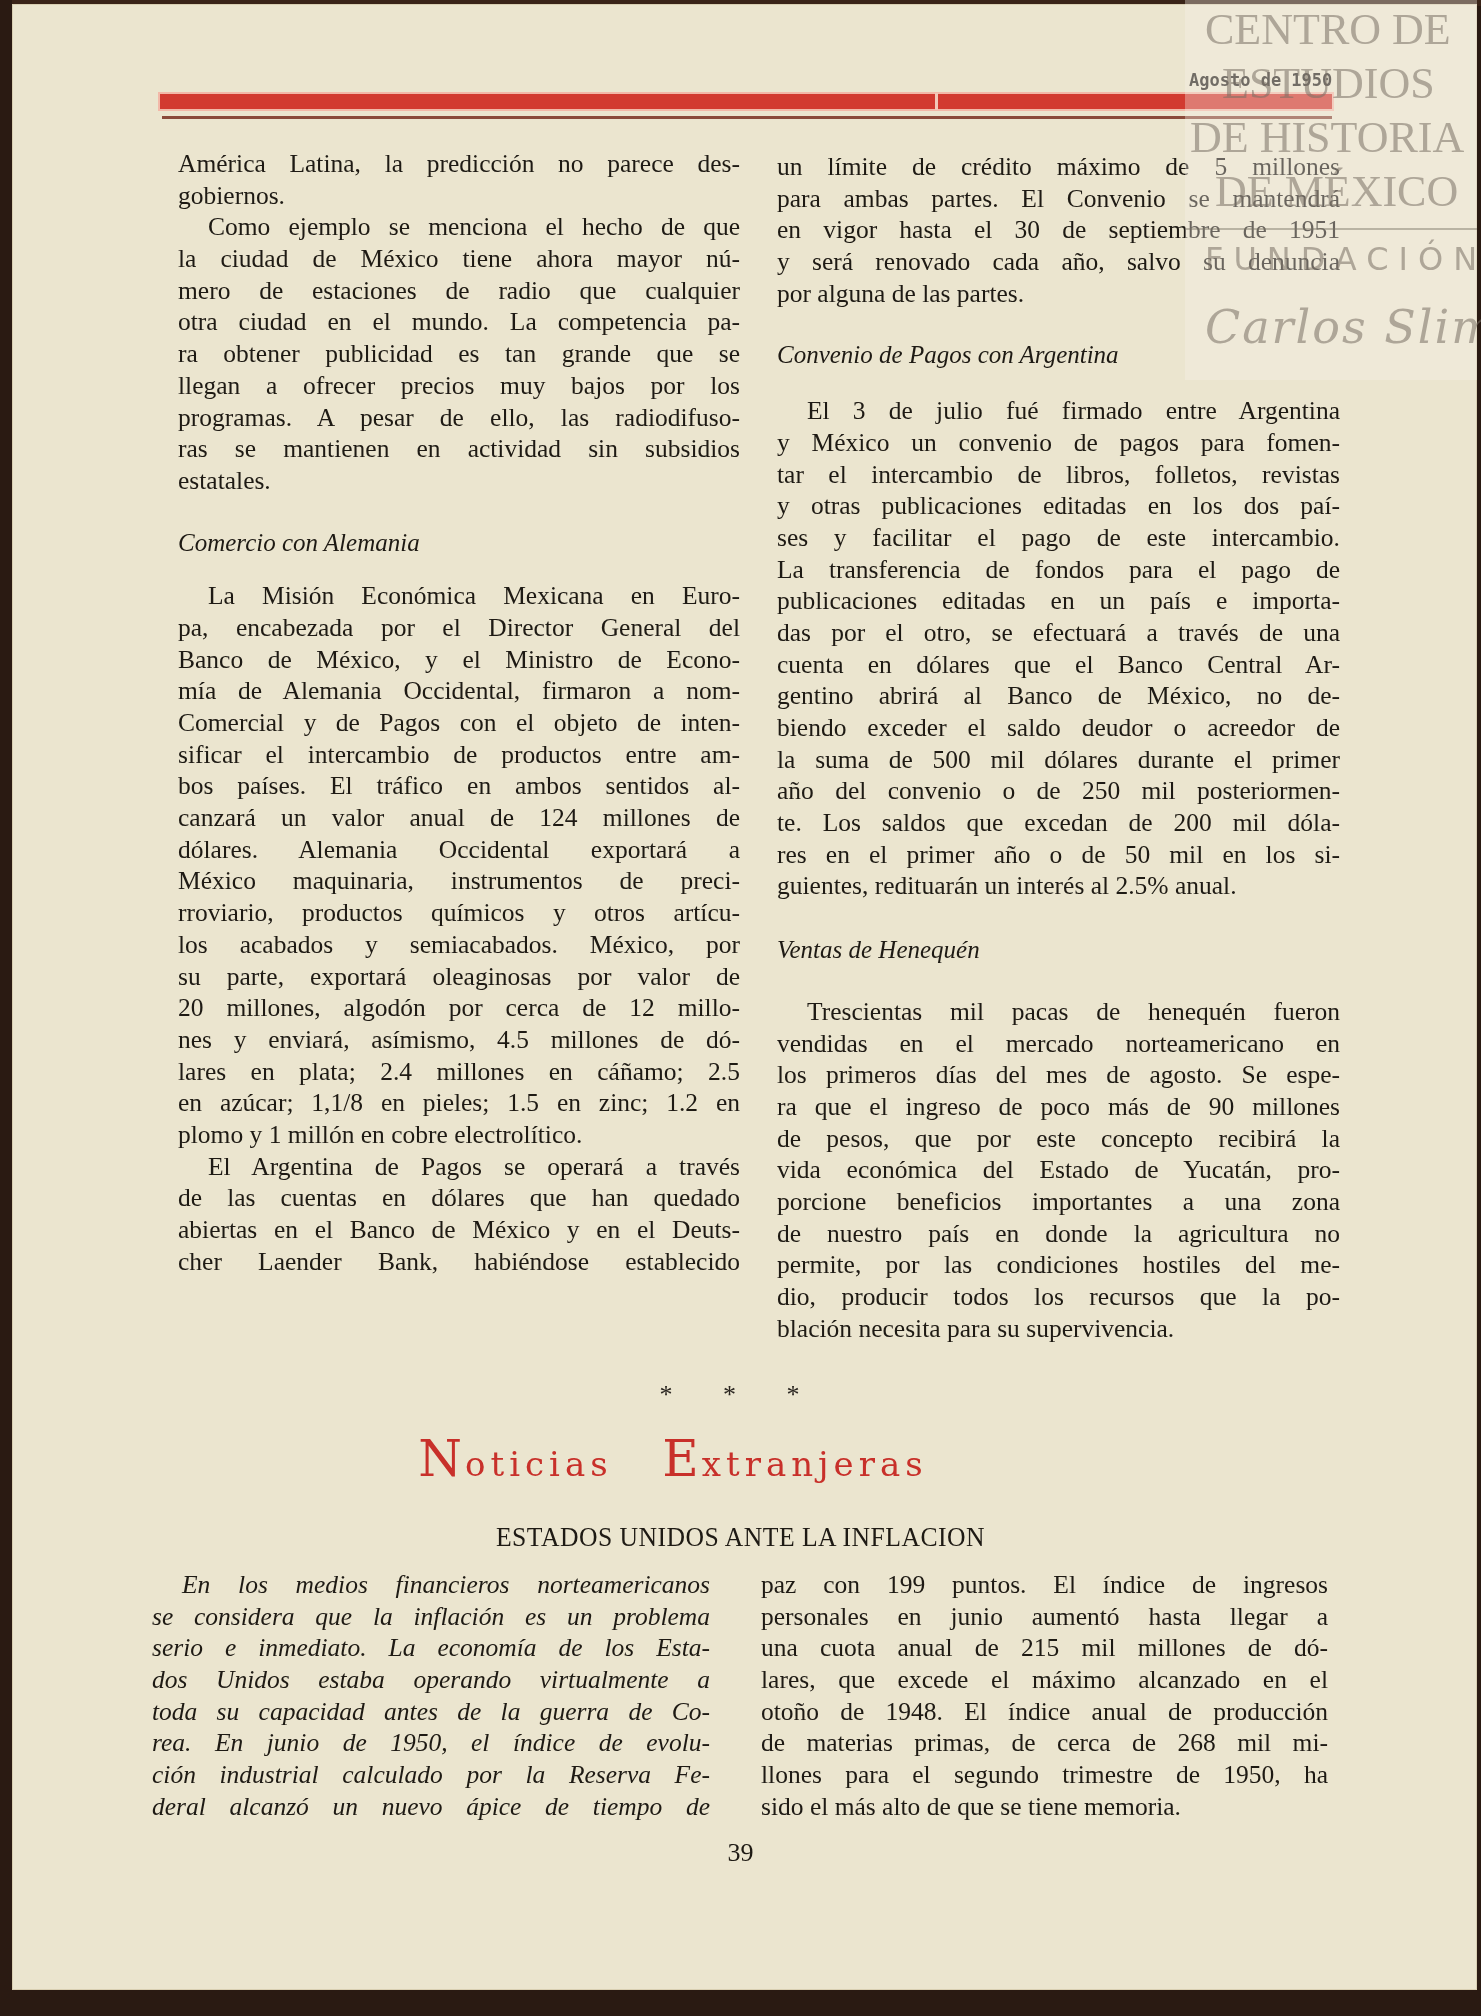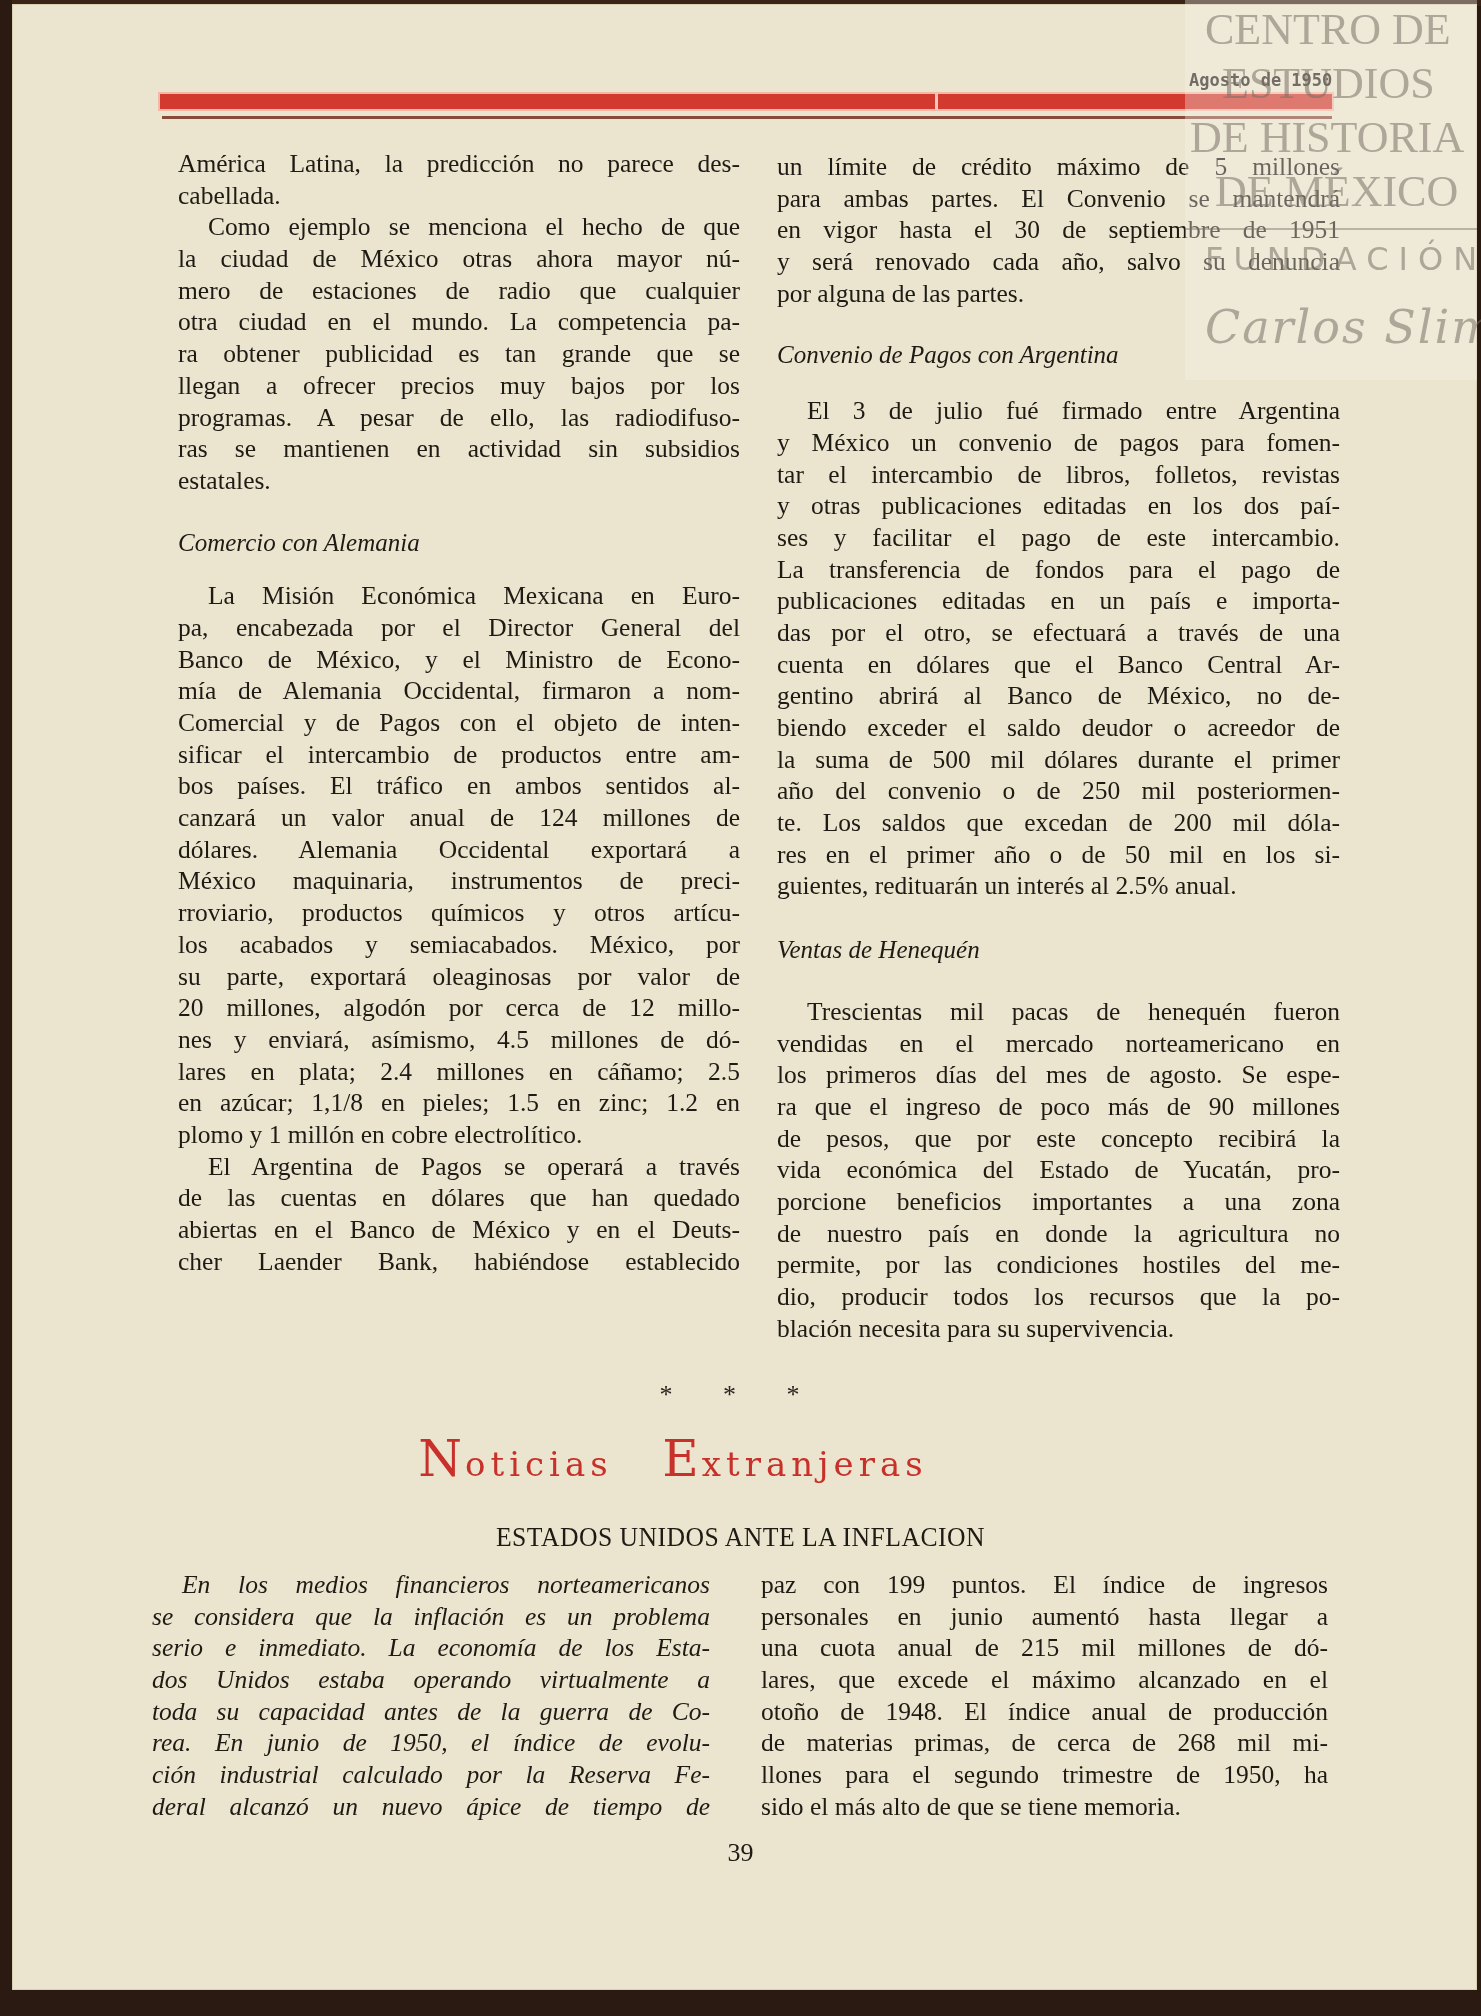--- a/index.html
+++ b/index.html
@@ -87,25 +87,25 @@
 <div class="page-edge-bottom"></div>
 
 <div class="header-date">Agosto de 1950</div>
 <div class="red-bar"></div>
 <div class="red-bar-gap"></div>
 <div class="thin-rule"></div>
 
 <div class="col" style="left:178px; top:148px; width:562px;">
   <div>
       <div class="line">América Latina, la predicción no parece des-</div>
-      <div class="line last">cabellada.</div>
+      <div class="line last">gobiernos.</div>
     </div>
   <div>
       <div class="line indent">Como ejemplo se menciona el hecho de que</div>
-      <div class="line">la ciudad de México otras ahora mayor nú-</div>
+      <div class="line">la ciudad de México tiene ahora mayor nú-</div>
       <div class="line">mero de estaciones de radio que cualquier</div>
       <div class="line">otra ciudad en el mundo. La competencia pa-</div>
       <div class="line">ra obtener publicidad es tan grande que se</div>
       <div class="line">llegan a ofrecer precios muy bajos por los</div>
       <div class="line">programas. A pesar de ello, las radiodifuso-</div>
       <div class="line">ras se mantienen en actividad sin subsidios</div>
       <div class="line last">estatales.</div>
     </div>
   <div style="height:30px;"></div>
   <div class="heading-italic">Comercio con Alemania</div>

